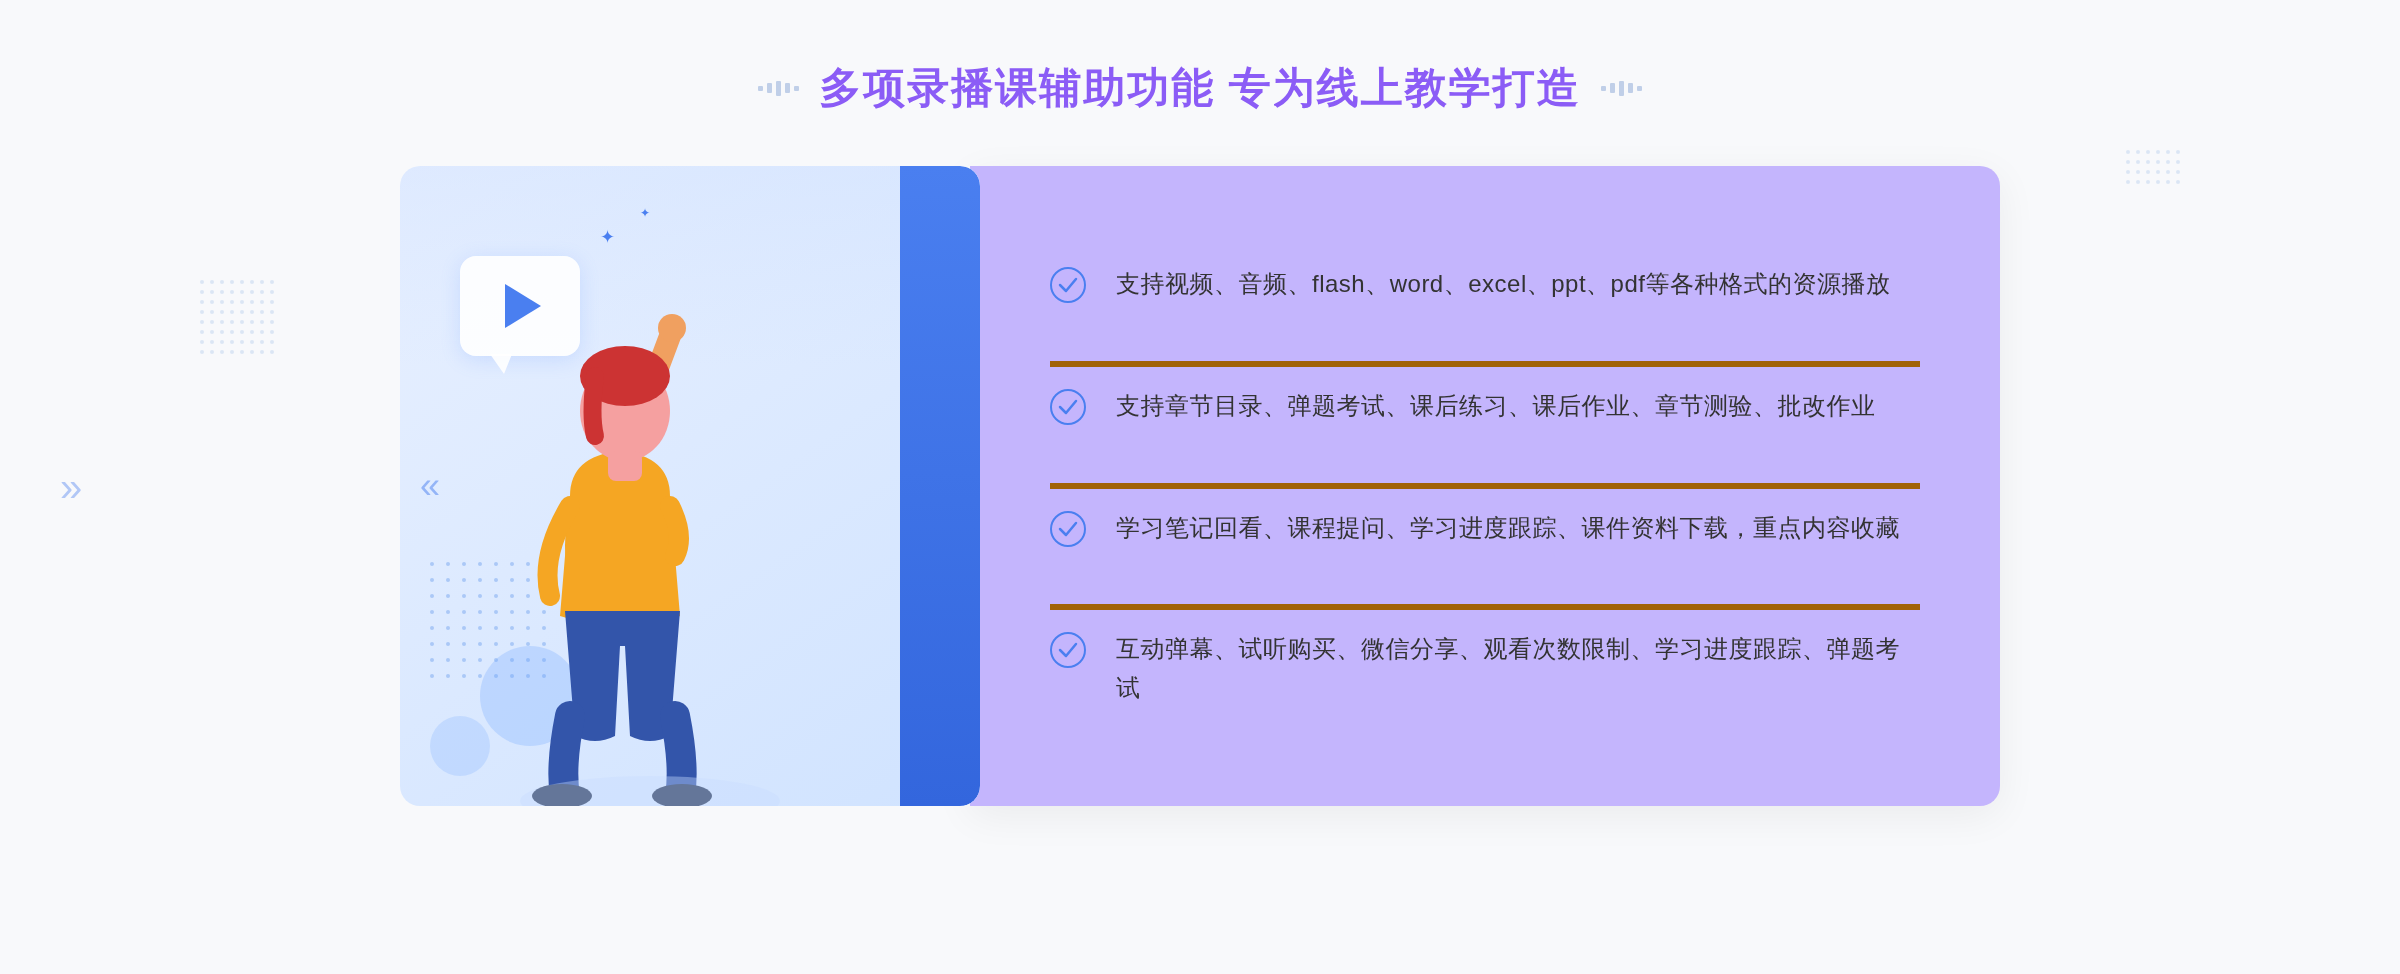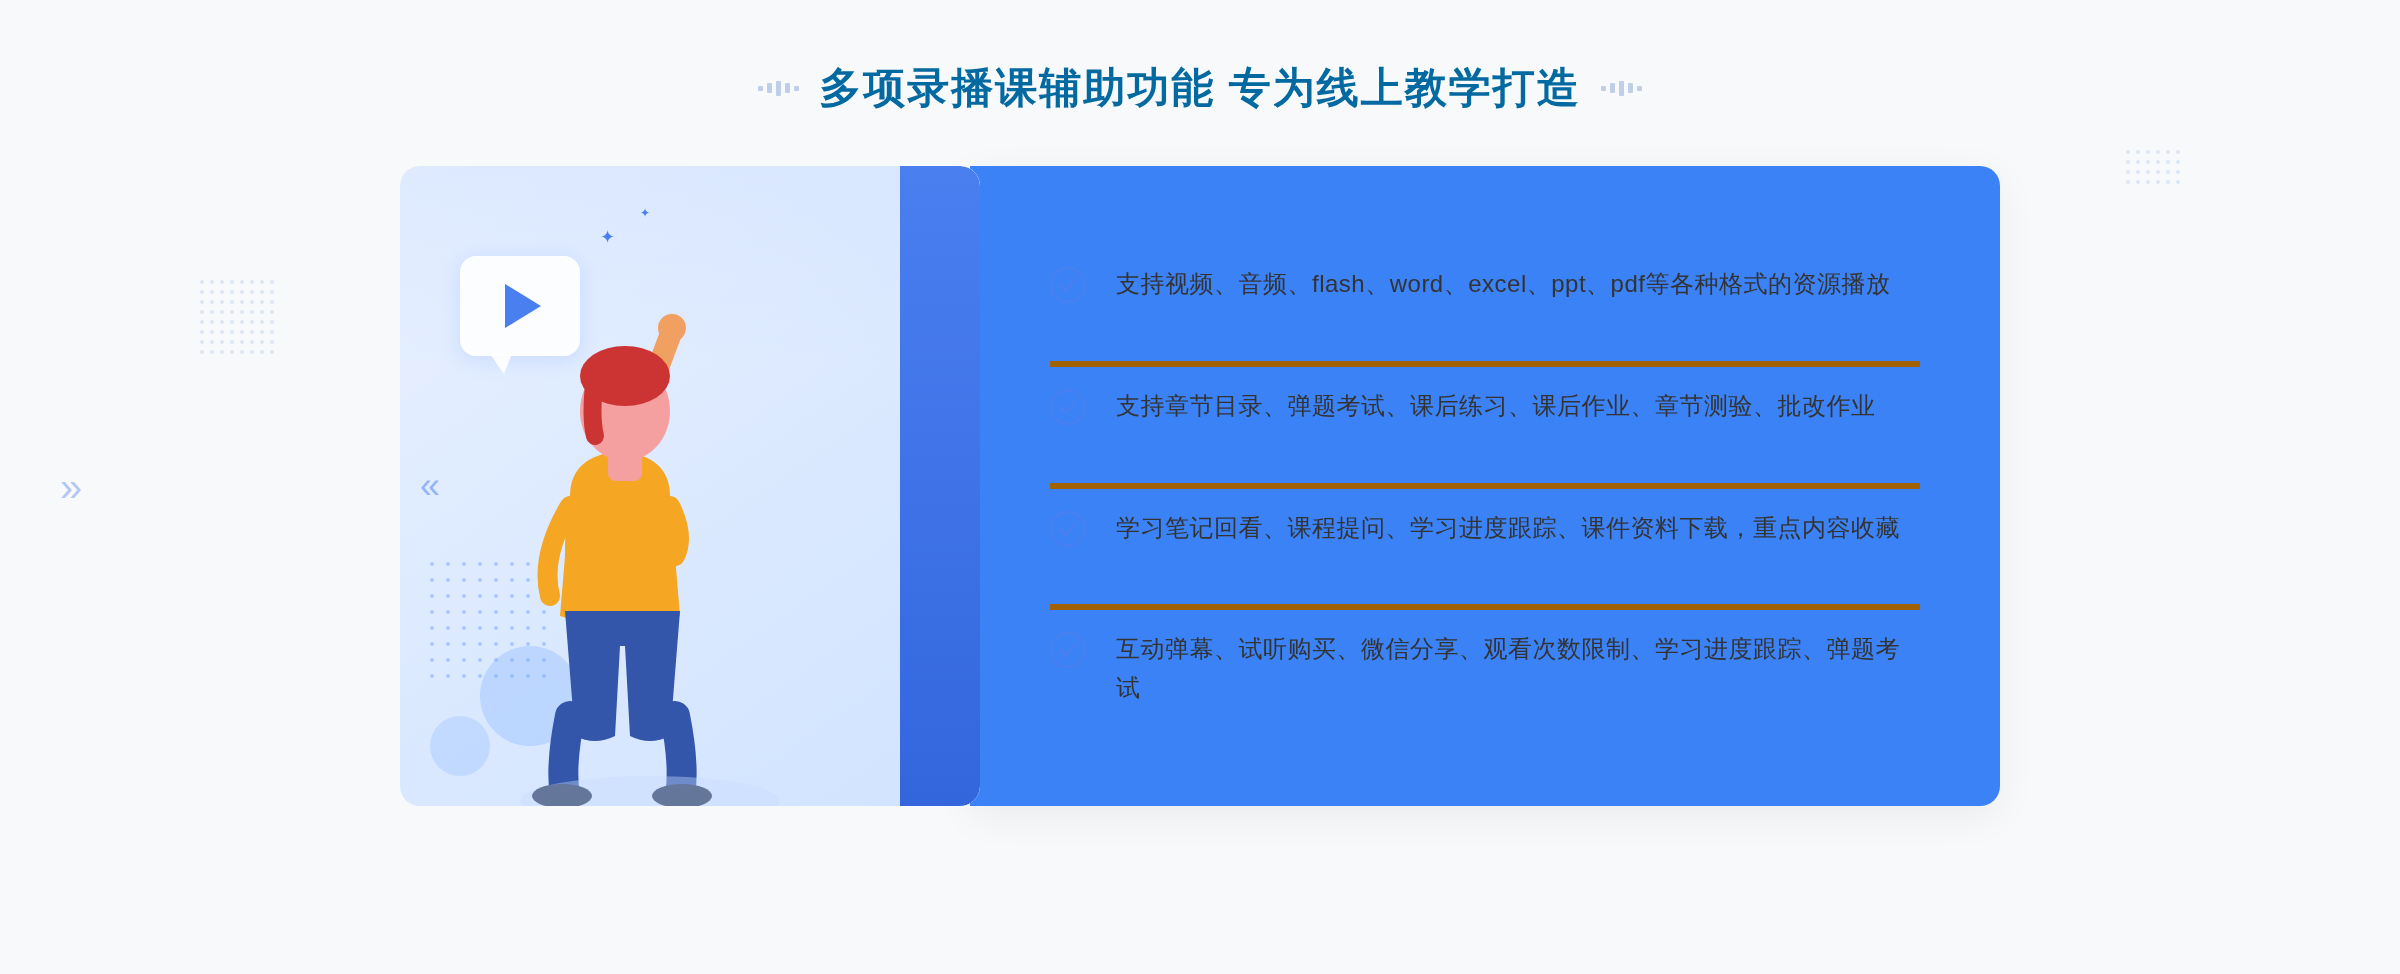--- a/index.html
+++ b/index.html
@@ -87,21 +87,21 @@
 
     .title-decoration .d1 { width: 5px; height: 5px; }
     .title-decoration .d2 { width: 5px; height: 10px; }
     .title-decoration .d3 { width: 5px; height: 15px; }
     .title-decoration .d4 { width: 5px; height: 10px; }
     .title-decoration .d5 { width: 5px; height: 5px; }
 
     .main-title {
       font-size: 42px;
       font-weight: 700;
-      color: #0369a1;
+      color: #8b5cf6;
       letter-spacing: 2px;
     }
 
     .subtitle {
       margin-top: 16px;
       font-size: 18px;
       color: #999;
       letter-spacing: 1px;
     }
 
@@ -245,21 +245,21 @@
 
     
     .person-svg {
       width: 100%;
       height: 100%;
     }
 
     
     .features-panel {
       flex: 1;
-      background: #3b82f6;
+      background: #c4b5fd;
       border-radius: 0 20px 20px 0;
       padding: 60px 80px;
       display: flex;
       flex-direction: column;
       justify-content: space-around;
       box-shadow: 0 10px 40px rgba(0,0,0,0.06);
       margin-left: -10px;
       min-height: 640px;
     }
 

